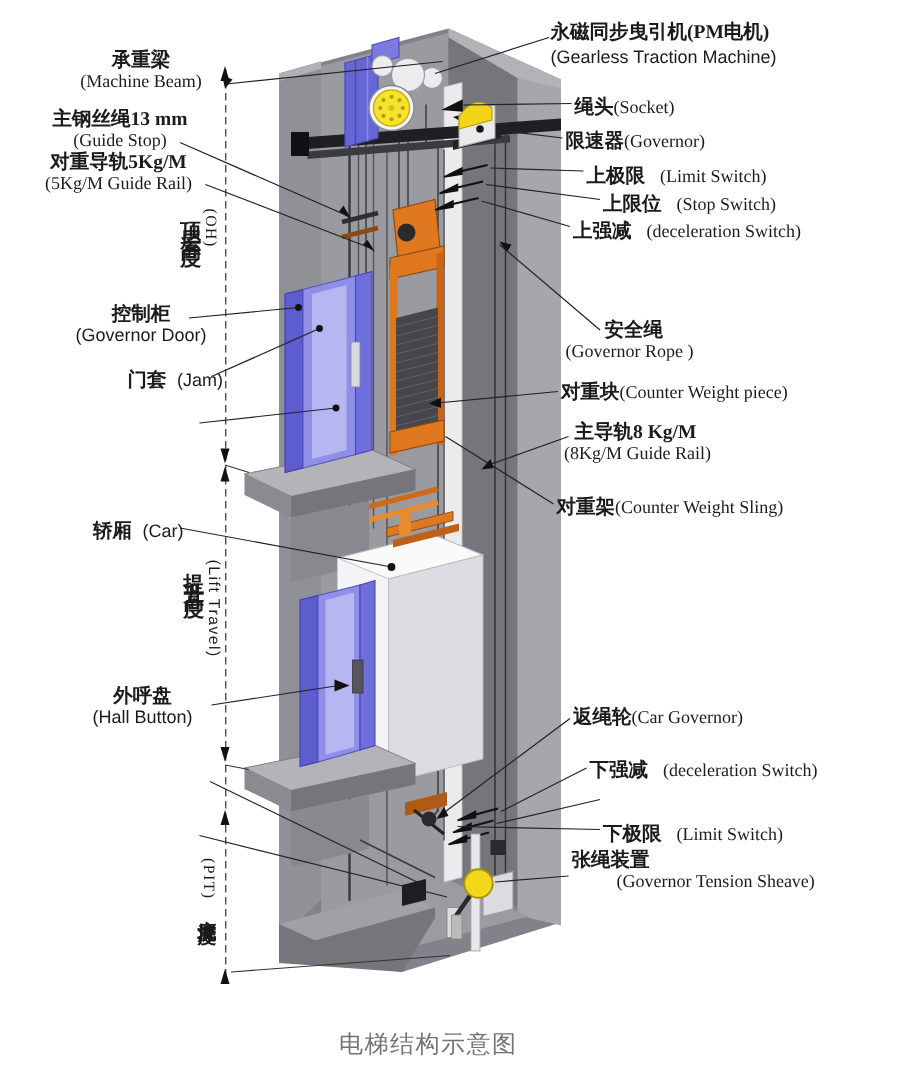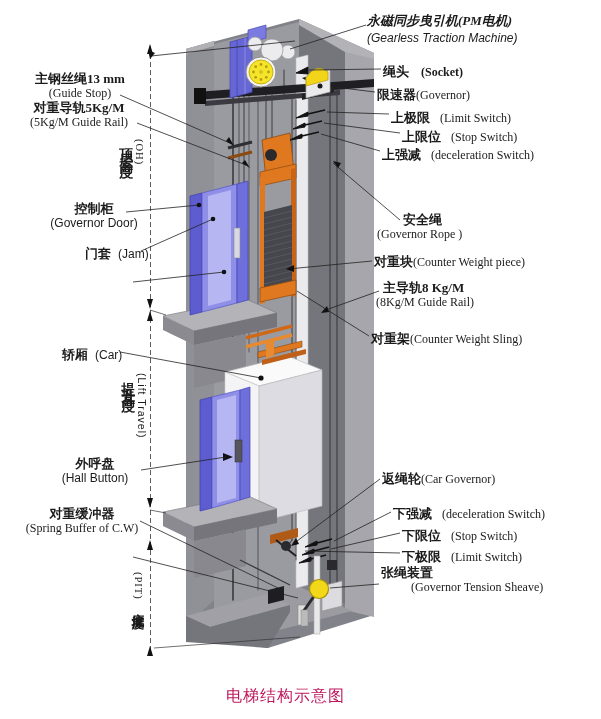--- a/index.html
+++ b/index.html
@@ -14,21 +14,21 @@
   .inline .en{margin-left:3px;}
   .gap .en{margin-left:10px;}
   .ctr{text-align:center;}
   .vert{writing-mode:vertical-lr;height:110px;}
   .vert .cn{text-orientation:upright;letter-spacing:5px;font-size:14px;}
   .vert .en{font-size:10.5px;letter-spacing:1px;margin-top:2px;}
   .vert.single{writing-mode:vertical-rl;height:90px;}
   .vert.single span{display:inline;letter-spacing:1px;}
   .vert.single .cn{font-size:12.5px;text-orientation:upright;}
   .caption{position:absolute;font-family:"Liberation Sans","DejaVu Sans",sans-serif;
-           font-size:16px;color:#be185d;letter-spacing:1px;}
+           font-size:16px;color:#737373;letter-spacing:1px;}
 </style>
 </head>
 <body>
 
 <div id="stage">
 
 <svg id="art" width="601" height="719" viewBox="0 0 601 719">
 
   <g>
     <polygon points="186,49 299,19 374,53 374,615 268,648 186,636" fill="#82828a"></polygon>
@@ -258,20 +258,24 @@
     <polygon points="291,546 299,544 296,538"></polygon>
   </g>
   <g fill="#111">
     <circle cx="199" cy="205" r="2.3"></circle>
     <circle cx="213" cy="219" r="2.3"></circle>
     <circle cx="224" cy="272" r="2.3"></circle>
     <circle cx="261" cy="378" r="2.6"></circle>
   </g>
 </svg>
 
+<div class="lbl ctr" style="left:43px;top:33px;width:102px;">
+  <span class="cn">承重梁</span>
+  <span class="en">(Machine Beam)</span>
+</div>
 <div class="lbl ctr" style="left:25px;top:72px;width:110px;">
   <span class="cn">主钢丝绳13 mm</span>
   <span class="en">(Guide Stop)</span>
 </div>
 <div class="lbl ctr" style="left:20px;top:101px;width:118px;">
   <span class="cn">对重导轨5Kg/M</span>
   <span class="en">(5Kg/M Guide Rail)</span>
 </div>
 <div class="lbl vert" style="left:118px;top:137px;">
   <span class="cn">顶层高度</span>
@@ -290,35 +294,31 @@
   <span class="en sans">(Car)</span>
 </div>
 <div class="lbl vert" style="left:120px;top:371px;">
   <span class="cn">提升高度</span>
   <span class="en sans">(Lift Travel)</span>
 </div>
 <div class="lbl ctr" style="left:50px;top:457px;width:90px;">
   <span class="cn">外呼盘</span>
   <span class="en sans">(Hall Button)</span>
 </div>
-<div class="lbl ctr" style="left:18px;top:507px;width:128px;">
-  <span class="cn">对重缓冲器</span>
-  <span class="en">(Spring Buffer of C.W)</span>
-</div>
 <div class="lbl vert single" style="left:129px;top:570px;">
   <span class="en">(PIT)</span>
   <span class="cn">底坑深度</span>
 </div>
 
-<div class="lbl" style="left:367px;top:14px;font-style:italic;">
+<div class="lbl" style="left:367px;top:14px;">
   <span class="cn">永磁同步曳引机(PM电机)</span>
   <span class="en sans" style="margin-top:3px;">(Gearless Traction Machine)</span>
 </div>
 <div class="lbl inline" style="left:383px;top:62px;">
-  <span class="cn">绳头</span><span class="en" style="margin-left:12px;font-weight:bold;">(Socket)</span>
+  <span class="cn">绳头</span><span class="en" style="margin-left:0;">(Socket)</span>
 </div>
 <div class="lbl inline" style="left:377px;top:85px;">
   <span class="cn">限速器</span><span class="en" style="margin-left:0;">(Governor)</span>
 </div>
 <div class="lbl inline gap" style="left:391px;top:108px;text-align:right;">
   <span class="cn">上极限</span><span class="en">(Limit Switch)</span>
 </div>
 <div class="lbl inline gap" style="left:402px;top:127px;">
   <span class="cn">上限位</span><span class="en">(Stop Switch)</span>
 </div>
@@ -338,23 +338,20 @@
 </div>
 <div class="lbl inline" style="left:371px;top:329px;">
   <span class="cn">对重架</span><span class="en" style="margin-left:0;">(Counter Weight Sling)</span>
 </div>
 <div class="lbl inline" style="left:382px;top:469px;">
   <span class="cn">返绳轮</span><span class="en" style="margin-left:0;margin-top:28px;">(Car Governor)</span>
 </div>
 <div class="lbl inline gap" style="left:393px;top:504px;">
   <span class="cn">下强减</span><span class="en">(deceleration Switch)</span>
 </div>
-<div class="lbl inline gap" style="left:402px;top:526px;">
-  <span class="cn">下限位</span><span class="en">(Stop Switch)</span>
-</div>
 <div class="lbl inline gap" style="left:402px;top:547px;">
   <span class="cn">下极限</span><span class="en">(Limit Switch)</span>
 </div>
 <div class="lbl" style="left:381px;top:566px;">
   <span class="cn">张绳装置</span>
   <span class="en" style="margin-left:30px;">(Governor Tension Sheave)</span>
 </div>
 
 <div class="caption" style="left:226px;top:686px;">电梯结构示意图</div>
 

